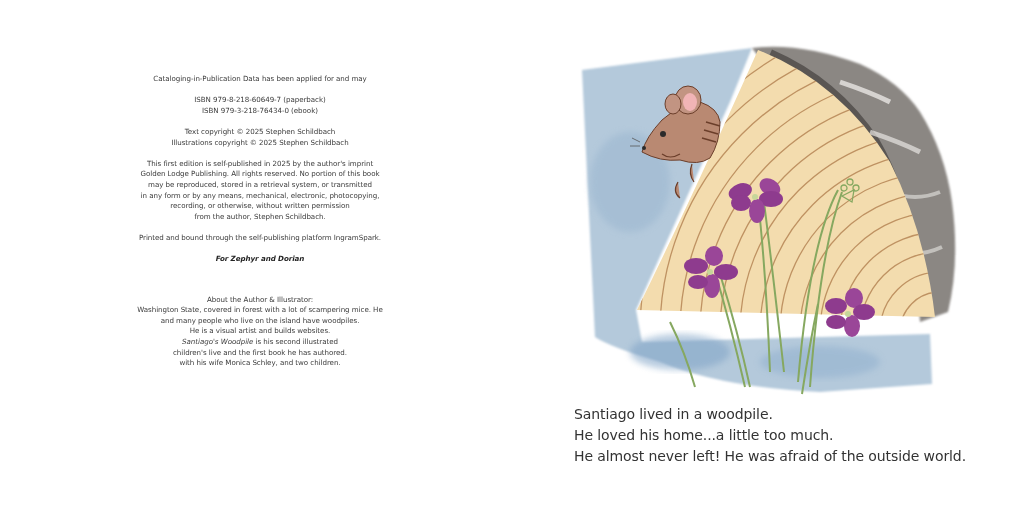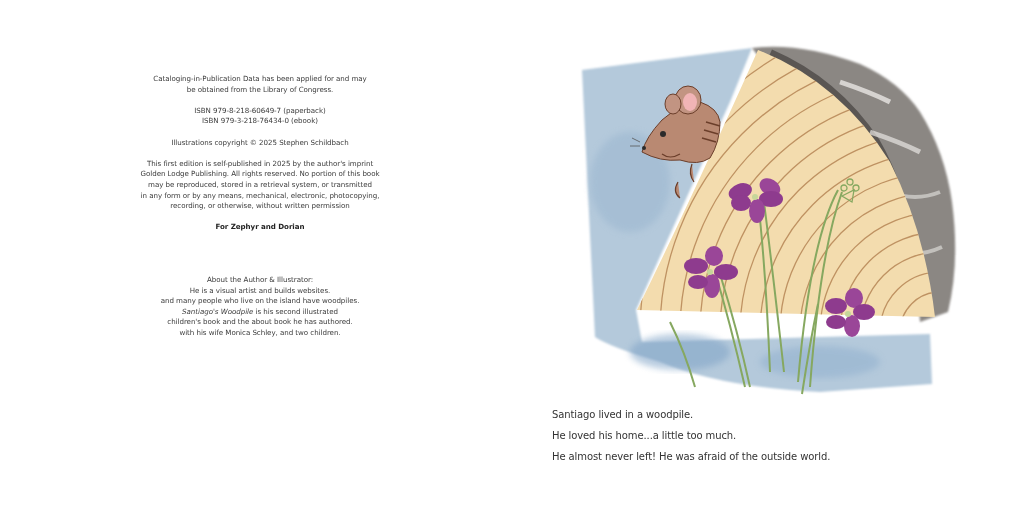--- a/index.html
+++ b/index.html
@@ -9,68 +9,73 @@
 
     
     .copyright {
       position: absolute; left: 120px; top: 74px; width: 280px;
       text-align: center; color: #3a3a3a;
       font-family: "DejaVu Sans", sans-serif; font-size: 7.1px; line-height: 10.6px;
       letter-spacing: -0.05px;
     }
     .copyright .block { margin: 0 0 10.6px 0; }
     .copyright .line { display: block; white-space: nowrap; }
-    .copyright .dedication { font-weight: bold; color: #222; margin-top: 10px; margin-bottom: 42px; }
+    .copyright .dedication { font-weight: bold; color: #222; margin-top: 10px; margin-bottom: 30px; font-style: italic; }
     .copyright .italic { font-style: italic; }
 
     
     .illustration {
       position: absolute; left: 58px; top: 42px; width: 410px; height: 360px;
     }
     .story-text {
-      position: absolute; left: 40px; top: 404px; width: 440px;
+      position: absolute; left: 62px; top: 404px; width: 440px;
       color: #333333; font-family: "DejaVu Sans", sans-serif;
-      font-size: 10px; line-height: 21.2px; letter-spacing: -0.1px;
+      font-size: 14px; line-height: 21.2px; letter-spacing: -0.1px;
     }
     .story-text .line { display: block; white-space: nowrap; }
   </style>
 </head>
 <body>
 
 <div class="spread">
 
   <div class="page">
     <div class="copyright">
       <div class="block">
         <span class="line">Cataloging-in-Publication Data has been applied for and may</span>
-        <span class="line">be obtained from the Library of Congress.</span>
       </div>
       <div class="block">
         <span class="line">ISBN 979-8-218-60649-7 (paperback)</span>
         <span class="line">ISBN 979-3-218-76434-0 (ebook)</span>
       </div>
       <div class="block">
+        <span class="line">Text copyright © 2025 Stephen Schildbach</span>
         <span class="line">Illustrations copyright © 2025 Stephen Schildbach</span>
       </div>
       <div class="block">
         <span class="line">This first edition is self-published in 2025 by the author's imprint</span>
         <span class="line">Golden Lodge Publishing. All rights reserved. No portion of this book</span>
         <span class="line">may be reproduced, stored in a retrieval system, or transmitted</span>
         <span class="line">in any form or by any means, mechanical, electronic, photocopying,</span>
         <span class="line">recording, or otherwise, without written permission</span>
+        <span class="line">from the author, Stephen Schildbach.</span>
+      </div>
+      <div class="block">
+        <span class="line">Printed and bound through the self-publishing platform IngramSpark.</span>
       </div>
       <div class="block dedication">
         <span class="line">For Zephyr and Dorian</span>
       </div>
       <div class="block">
         <span class="line">About the Author &amp; Illustrator:</span>
+        <span class="line">Washington State, covered in forest with a lot of scampering mice. He</span>
+        <span class="line">and many people who live on the island have woodpiles.</span>
         <span class="line">He is a visual artist and builds websites.</span>
-        <span class="line">and many people who live on the island have woodpiles.</span>
         <span class="line"><span class="italic">Santiago's Woodpile</span><span> is his second illustrated</span></span>
-        <span class="line">children's book and the about book he has authored.</span>
+        <span class="line">children's live and the first book he has authored.</span>
         <span class="line">with his wife Monica Schley, and two children.</span>
       </div>
     </div>
   </div>
 
   <div class="page">
     <svg class="illustration" viewBox="0 0 410 360" xmlns="http://www.w3.org/2000/svg">
       <defs>
         <filter id="soft" x="-5%" y="-5%" width="110%" height="110%">
           <feGaussianBlur stdDeviation="1.2"></feGaussianBlur>

